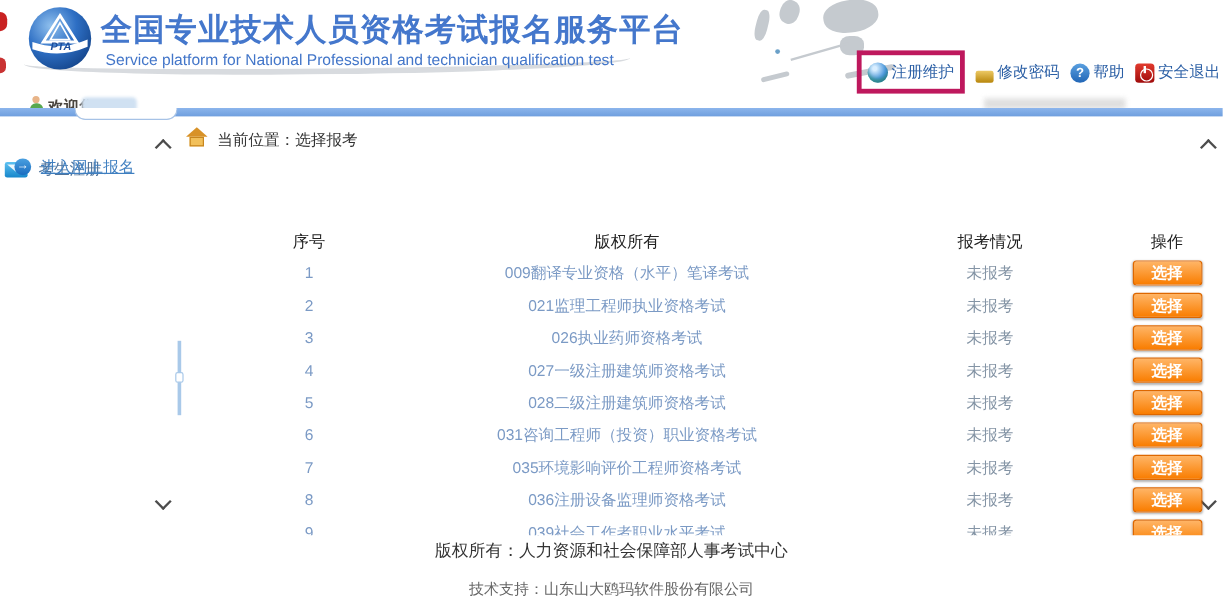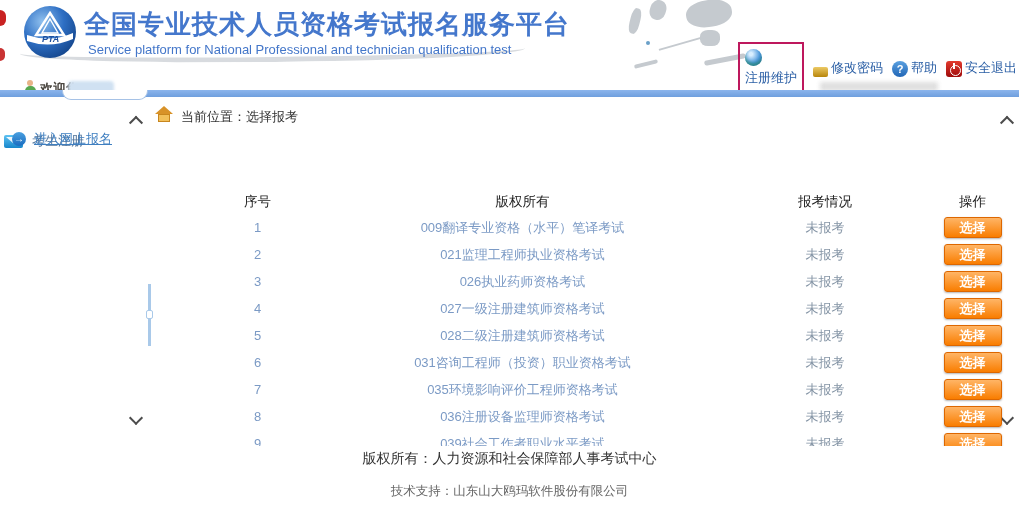--- a/index.html
+++ b/index.html
@@ -25,21 +25,21 @@
   .mb3 { left:72px; top:30px; width:20px; height:16px; border-radius:40%; background:#cdd1d6; }
   .mb4 { left:2px; top:8px; width:10px; height:26px; border-radius:40%; transform:rotate(14deg); background:#cfd3d8; }
   .mline { left:30px; top:42px; width:50px; height:2px; transform:rotate(-16deg); }
   .mdash1 { left:6px; top:62px; width:24px; height:4px; transform:rotate(-14deg); border-radius:2px; }
   .mdash2 { left:76px; top:57px; width:42px; height:5px; transform:rotate(-11deg); border-radius:3px; }
   .mdot { left:18px; top:41px; width:4px; height:4px; border-radius:50%; background:#6aa0c8 !important; }
 
   
   .nav { right:2px; top:42px; display:flex; align-items:center; gap:9px; font-size:13px; color:#2b5fa5; }
   .nav-item { display:flex; align-items:flex-end; gap:3px; cursor:pointer; white-space:nowrap; }
-  .red-box { border:2px solid #be185d; padding:5px 5px; display:flex; align-items:flex-start; gap:3px; cursor:pointer;flex-direction:column; }
+  .red-box { border:4px solid #be185d; padding:5px 5px; display:flex; align-items:center; gap:3px; cursor:pointer; }
   .ico-globe { width:17px; height:17px; border-radius:50%;
     background:radial-gradient(circle at 35% 30%, #d8eeff 10%, #4b97dc 55%, #1c5fae 95%);
     box-shadow:inset 0 -3px 3px rgba(40,140,90,.55); }
   .ico-lock { position:relative; width:15px; height:16px; }
   .ico-lock::before { content:""; position:absolute; left:3px; top:0; width:9px; height:9px;
     border:2px solid #c79а2a; border-color:#c7992a; border-bottom:none; border-radius:5px 5px 0 0; }
   .ico-lock::after { content:""; position:absolute; left:0; top:6px; width:15px; height:10px;
     border-radius:2px; background:linear-gradient(#ecc964,#b8860b); }
   .ico-help { width:16px; height:16px; border-radius:50%; background:linear-gradient(#5aa0e0,#2166b6);
     color:#fff; font-size:11px; font-weight:bold; text-align:center; line-height:16px; }

